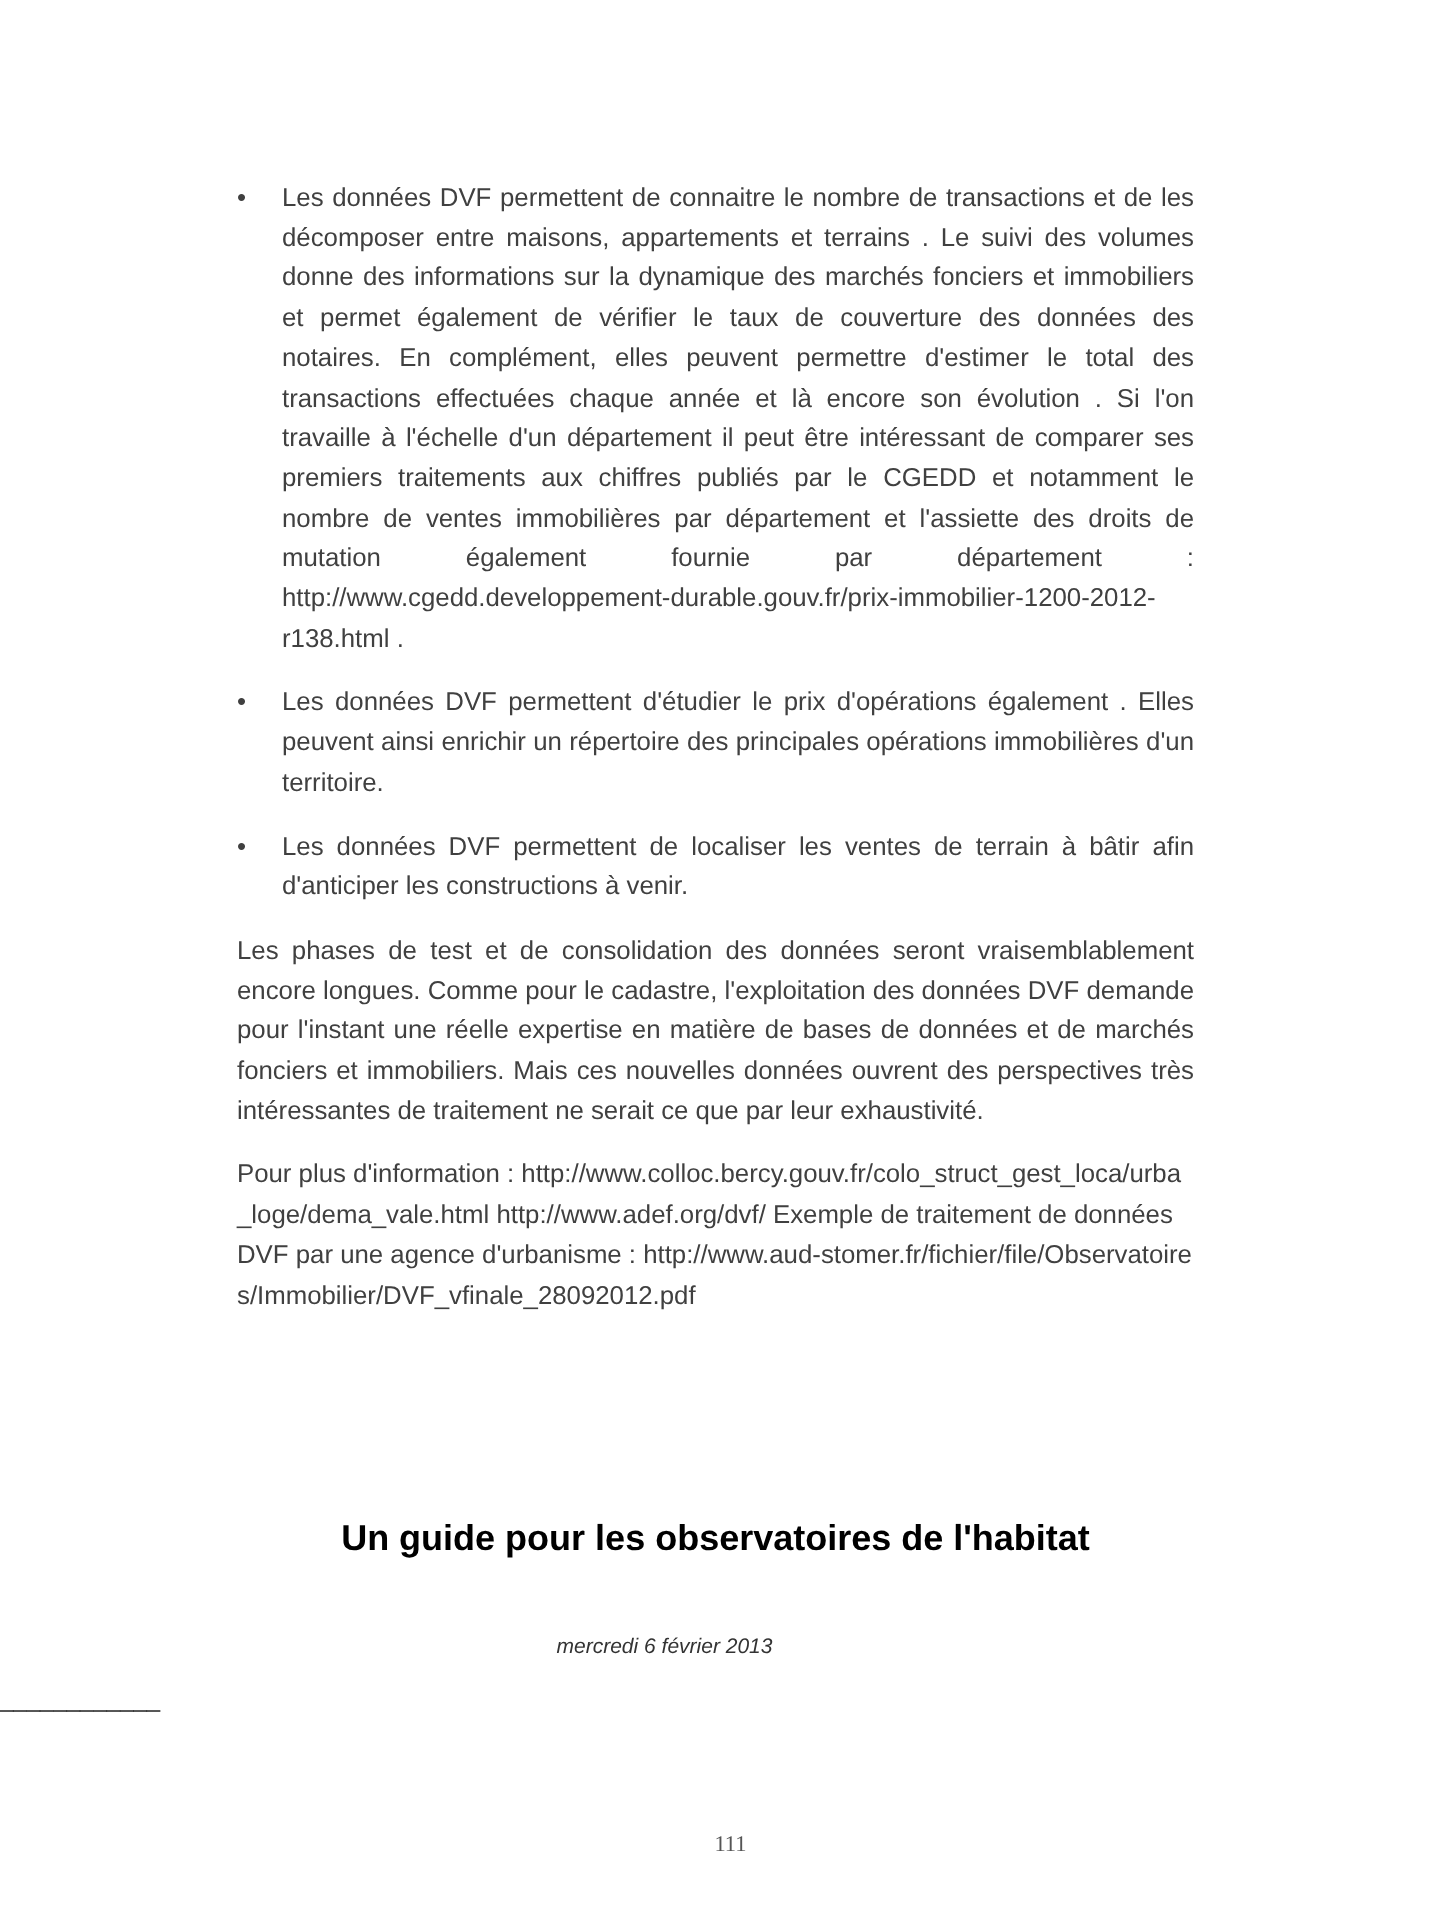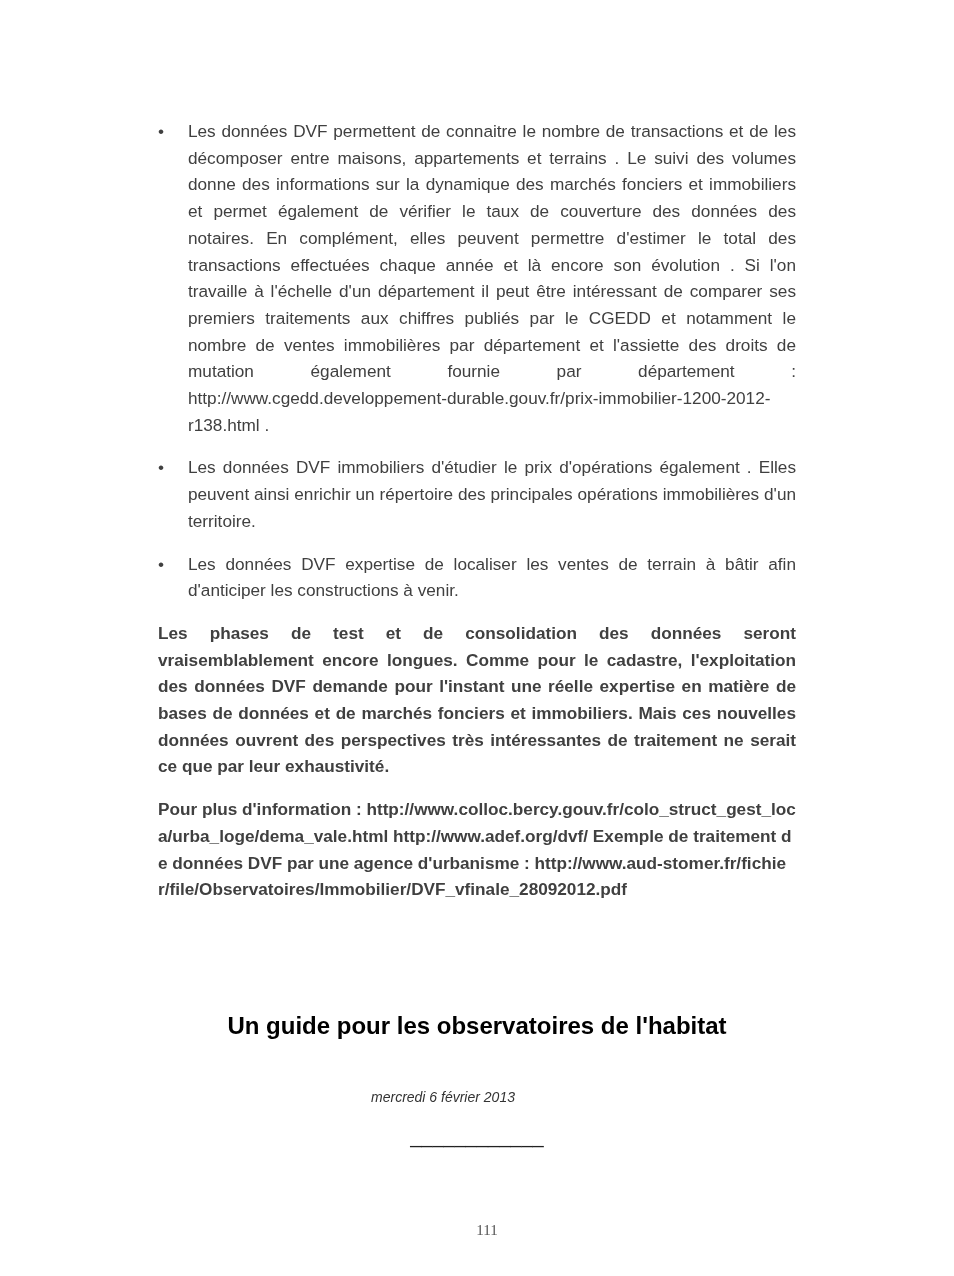--- a/index.html
+++ b/index.html
@@ -7,58 +7,58 @@
     .page { position: absolute; left: 0; top: 0; width: 954px; height: 1276px; background: #fff; }
     .content {
       position: absolute; left: 158px; top: 118px; width: 638px;
       font-family: "Liberation Sans", sans-serif; color: #404040;
       font-size: 17.2px; line-height: 26.7px;
     }
     .bullet-list { list-style: none; margin: 0; padding: 0; }
     .bullet-item { position: relative; padding-left: 30px; margin-bottom: 16px; text-align: justify; }
     .bullet-dot { position: absolute; left: 0; top: 0; width: 10px; }
     .bold { font-weight: normal; }
-    .para { margin: 0 0 16px 0; text-align: justify; font-weight: bold; }
+    .para { margin: 0 0 16px 0; text-align: justify; font-weight: normal; }
     .para.links { text-align: left; word-break: break-all; }
     .heading {
       position: absolute; left: 120px; top: 1004px; width: 714px; text-align: center;
       font-family: "Liberation Sans", sans-serif; font-weight: bold; color: #000;
       font-size: 24px; line-height: 43px; margin: 0;
     }
     .date {
       position: absolute; left: 0; top: 1089px; width: 886px; text-align: center;
       font-family: "Liberation Sans", sans-serif; font-style: italic; color: #333;
       font-size: 14px;
     }
     .separator {
-      position: absolute; left: 0; top: 1125px; width: 954px; text-align: center;
-      font-family: "Liberation Sans", sans-serif; color: #222; font-size: 20px;
+      position: absolute; left: 0; top: 1125px; width: 954px; text-align: left;
+      font-family: "Liberation Sans", sans-serif; color: #222; font-size: 16px;
     }
     .page-number {
       position: absolute; left: 0; top: 1222px; width: 954px; text-align: center;
       font-family: "Liberation Serif", serif; color: #555; font-size: 15px; margin-left: 10px;
     }
   </style>
 </head>
 <body>
 
 <div class="page">
   <div class="content">
     <ul class="bullet-list">
       <li class="bullet-item">
         <span class="bullet-dot">•</span>
         <span>Les données DVF permettent de connaitre </span><span class="bold">le nombre de transactions et de les décomposer entre maisons, appartements et terrains</span><span> . Le suivi des volumes donne des informations sur la dynamique des marchés fonciers et immobiliers et permet également de vérifier le taux de couverture des données des notaires. En complément, elles peuvent permettre d'estimer le total des transactions effectuées chaque année et là encore son évolution .  Si l'on travaille à l'échelle d'un département il peut être intéressant de comparer ses premiers traitements aux chiffres publiés par le CGEDD et notamment le nombre de ventes immobilières par département et l'assiette des droits de mutation également fournie par département : http://www.cgedd.developpement-durable.gouv.fr/prix-immobilier-1200-2012-r138.html .</span>
       </li>
       <li class="bullet-item">
         <span class="bullet-dot">•</span>
-        <span>Les données DVF immobiliers d'étudier </span><span class="bold">le prix d'opérations également</span><span> . Elles peuvent ainsi enrichir un répertoire des principales opérations immobilières d'un territoire.</span>
+        <span>Les données DVF permettent d'étudier </span><span class="bold">le prix d'opérations également</span><span> . Elles peuvent ainsi enrichir un répertoire des principales opérations immobilières d'un territoire.</span>
       </li>
       <li class="bullet-item">
         <span class="bullet-dot">•</span>
-        <span>Les données DVF expertise de </span><span class="bold">localiser les ventes de terrain à bâtir</span><span> afin d'anticiper les constructions à venir.</span>
+        <span>Les données DVF permettent de </span><span class="bold">localiser les ventes de terrain à bâtir</span><span> afin d'anticiper les constructions à venir.</span>
       </li>
     </ul>
     <p class="para">Les phases de test et de consolidation des données seront vraisemblablement encore longues. Comme pour le cadastre, l'exploitation des données DVF demande pour l'instant une réelle expertise en matière de bases de données et de marchés fonciers et immobiliers. Mais ces nouvelles données ouvrent des perspectives très intéressantes de traitement ne serait ce que par leur exhaustivité.</p>
     <p class="para links">Pour plus d'information : http://www.colloc.bercy.gouv.fr/colo_struct_gest_loca/urba_loge/dema_vale.html  http://www.adef.org/dvf/    Exemple de traitement de données DVF par une agence d'urbanisme : http://www.aud-stomer.fr/fichier/file/Observatoires/Immobilier/DVF_vfinale_28092012.pdf</p>
   </div>
 
   <h1 class="heading">Un guide pour les observatoires de l'habitat</h1>
   <div class="date">mercredi 6 février 2013</div>
   <div class="separator">____________</div>
   <div class="page-number">111</div>

